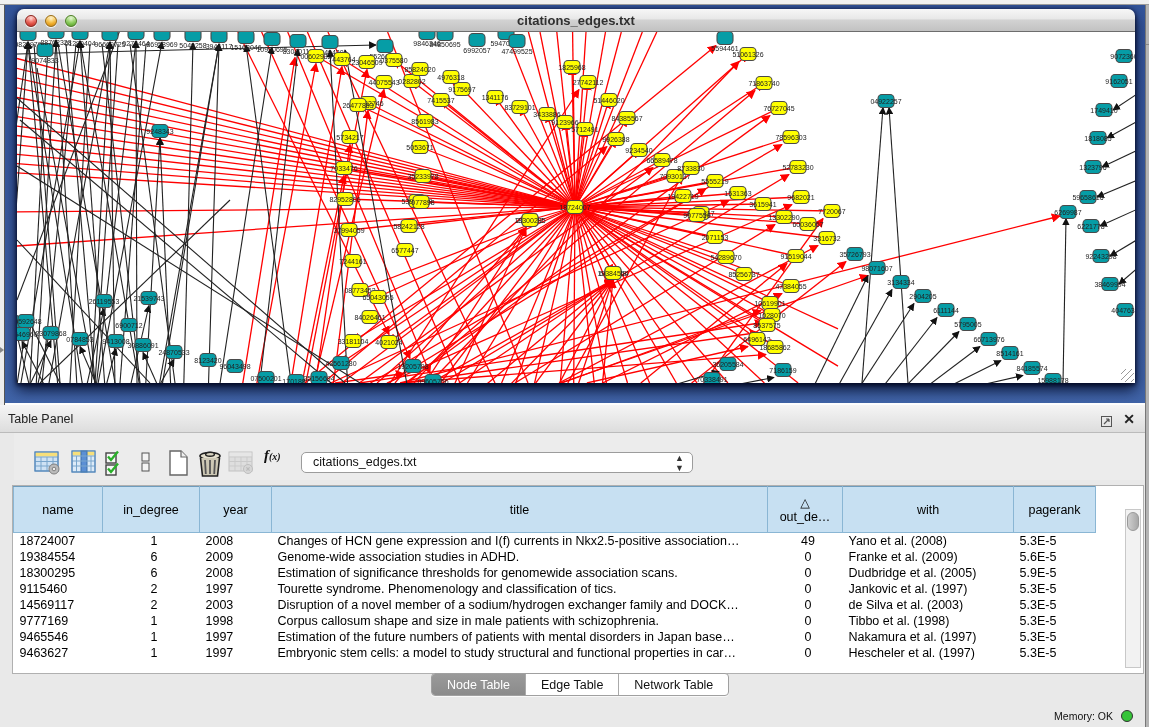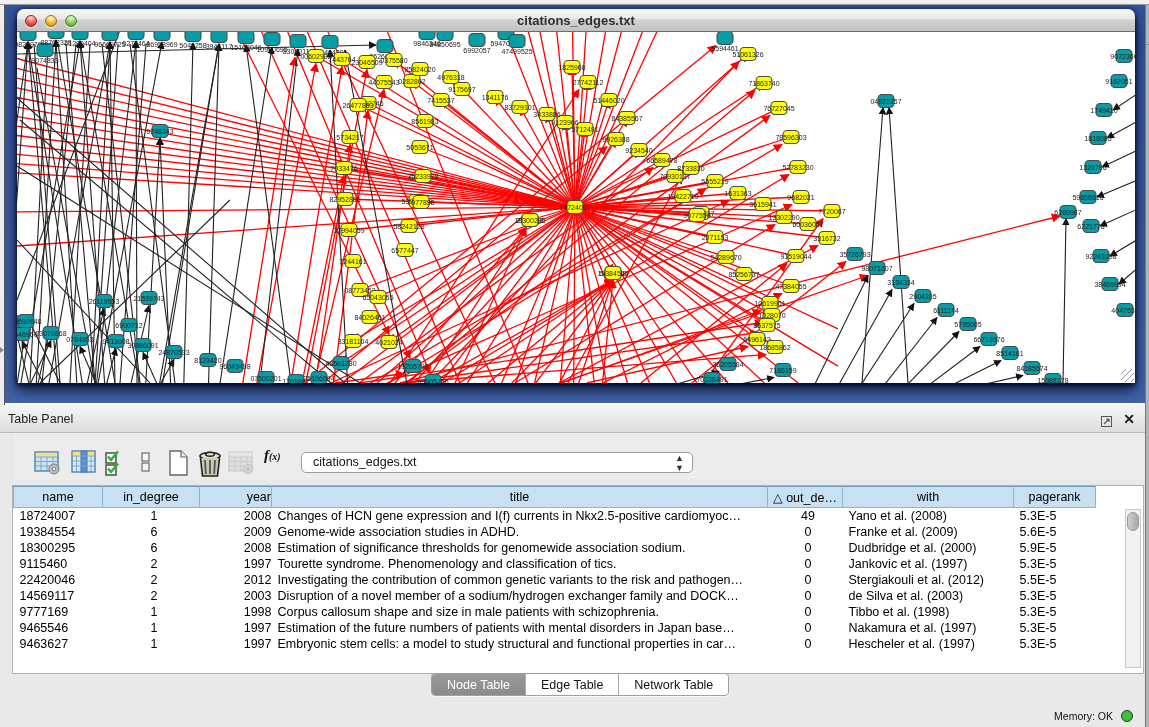--- a/index.html
+++ b/index.html
@@ -22,23 +22,23 @@
 #tp-title { position:absolute; left:0; top:2px; width:100%; height:28px; background:linear-gradient(180deg,#f5f5f5,#dddddd); border-bottom:1px solid #bbb;padding-left:7px; }
 #tp-title .t { position:absolute; left:8px; top:7px; font-size:12.5px; color:#222; }
 #tp-close { position:absolute; right:10px; top:6px; font-size:14px; font-weight:bold; color:#222; }
 #tp-float { position:absolute; right:33px; top:8px; width:11px; height:11px; }
 #tp-toolbar { position:absolute; left:14px; top:30px; width:100%; height:47px; background:#ececec; }
 .ic { position:absolute; top:17px; }
 #dd { position:absolute; left:287px; top:19px; width:392px; height:21px; background:#fff; border:1px solid #9c9c9c; border-radius:5px; font-size:12.5px; color:#111; line-height:19px; padding-left:11px; }
 #dd .arr { position:absolute; right:8px; top:0px; font-size:9px; color:#333; line-height:10px; }
 #tp-table { position:absolute; left:13px; top:83px; width:1130px; height:187px; background:#ffffff; outline:1px solid #b0b0b0; }
 table { border-collapse:collapse; table-layout:fixed; width:1082px; font-size:12.5px; }
-th { background:#c7e0f2; border:1px solid #8ab6d4; border-top:1px solid #6d9cbd; font-weight:normal; font-size:12.5px; height:21px; padding:0; }
+th { background:#c7e0f2; border:1px solid #8ab6d4; border-top:1px solid #6d9cbd; font-weight:normal; font-size:12.5px; height:21px; padding:8px; }
 td { height:16px; padding:0 0 0 6px; white-space:nowrap; overflow:hidden; color:#000; }
-.c0 { width:89px; } .c1 { width:97px;text-align:center; } .c2 { width:72px;text-align:right; } .c3 { width:496px; }
+.c0 { width:89px; } .c1 { width:97px;text-align:center; } .c2 { width:72px; } .c3 { width:496px; }
 .c4 { width:75px;text-align:center; } .c5 { width:171px; } .c6 { width:82px; }
 #vsb { position:absolute; left:1112px; top:23px; width:16px; height:159px; background:#f2f2f2; border:1px solid #c8c8c8; }
 #vsb .thumb { position:absolute; left:1px; top:2px; width:12px; height:19px; border-radius:6px; background:linear-gradient(90deg,#cfcfcf,#a8a8a8); border:1px solid #999; }
 #tp-tabs { position:absolute; left:0; top:269px; width:100%; height:30px; }
 #seg { position:absolute; left:431px; top:1px; height:23px; border:1px solid #a0a0a0; border-radius:4px; overflow:hidden; display:flex; background:#fff; box-shadow:0 1px 0 rgba(255,255,255,.7); }
 #seg div { font-size:12.5px; padding:0 15px; line-height:22px; color:#111; border-right:1px solid #aaa; }
 #seg div:last-child { border-right:none; }
 #seg .sel { background:linear-gradient(180deg,#9a9a9a,#8b8b8b); color:#fff; }
 #tp-status { position:absolute; left:0; top:299px; width:100%; height:25px; }
 #mem { position:absolute; right:32px; top:8px; font-size:10.5px; color:#111; }
@@ -655,60 +655,51 @@
               <th class="c2">year</th>
               <th class="c3">title</th>
           <th class="c4">△ out_de…</th>
               <th class="c5">with</th>
               <th class="c6">pagerank</th>
         </tr>
 <tr>
               <td class="c0">18724007</td>
               <td class="c1">1</td>
               <td class="c2">2008</td>
-              <td class="c3">Changes of HCN gene expression and I(f) currents in Nkx2.5-positive cardiomyoc…</td>
+              <td class="c3">Changes of HCN gene expression and I(f) currents in Nkx2.5-positive association…</td>
               <td class="c4">49</td>
               <td class="c5">Yano et al. (2008)</td>
               <td class="c6">5.3E-5</td>
             </tr>
 <tr>
               <td class="c0">19384554</td>
               <td class="c1">6</td>
               <td class="c2">2009</td>
               <td class="c3">Genome-wide association studies in ADHD.</td>
               <td class="c4">0</td>
               <td class="c5">Franke et al. (2009)</td>
               <td class="c6">5.6E-5</td>
             </tr>
 <tr>
               <td class="c0">18300295</td>
               <td class="c1">6</td>
               <td class="c2">2008</td>
-              <td class="c3">Estimation of significance thresholds for genomewide association sodium.</td>
+              <td class="c3">Estimation of significance thresholds for genomewide association scans.</td>
               <td class="c4">0</td>
-              <td class="c5">Dudbridge et al. (2000)</td>
+              <td class="c5">Dudbridge et al. (2005)</td>
               <td class="c6">5.9E-5</td>
             </tr>
 <tr>
               <td class="c0">9115460</td>
               <td class="c1">2</td>
               <td class="c2">1997</td>
               <td class="c3">Tourette syndrome. Phenomenology and classification of tics.</td>
               <td class="c4">0</td>
               <td class="c5">Jankovic et al. (1997)</td>
               <td class="c6">5.3E-5</td>
-            </tr>
-<tr>
-              <td class="c0">22420046</td>
-              <td class="c1">2</td>
-              <td class="c2">2012</td>
-              <td class="c3">Investigating the contribution of common genetic variants to the risk and pathogen…</td>
-              <td class="c4">0</td>
-              <td class="c5">Stergiakouli et al. (2012)</td>
-              <td class="c6">5.5E-5</td>
             </tr>
 <tr>
               <td class="c0">14569117</td>
               <td class="c1">2</td>
               <td class="c2">2003</td>
               <td class="c3">Disruption of a novel member of a sodium/hydrogen exchanger family and DOCK…</td>
               <td class="c4">0</td>
               <td class="c5">de Silva et al. (2003)</td>
               <td class="c6">5.3E-5</td>
             </tr>

